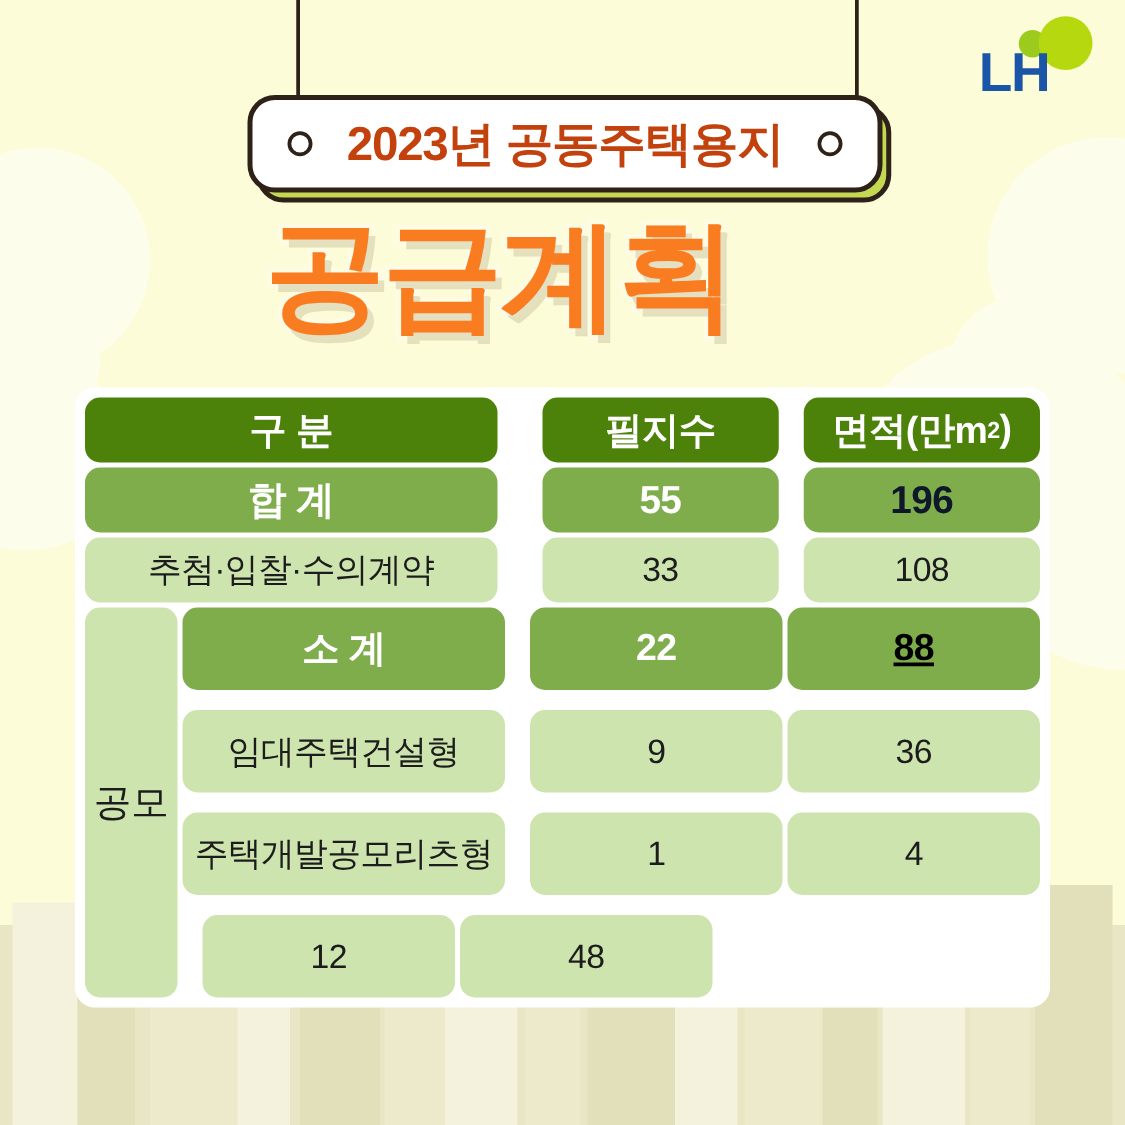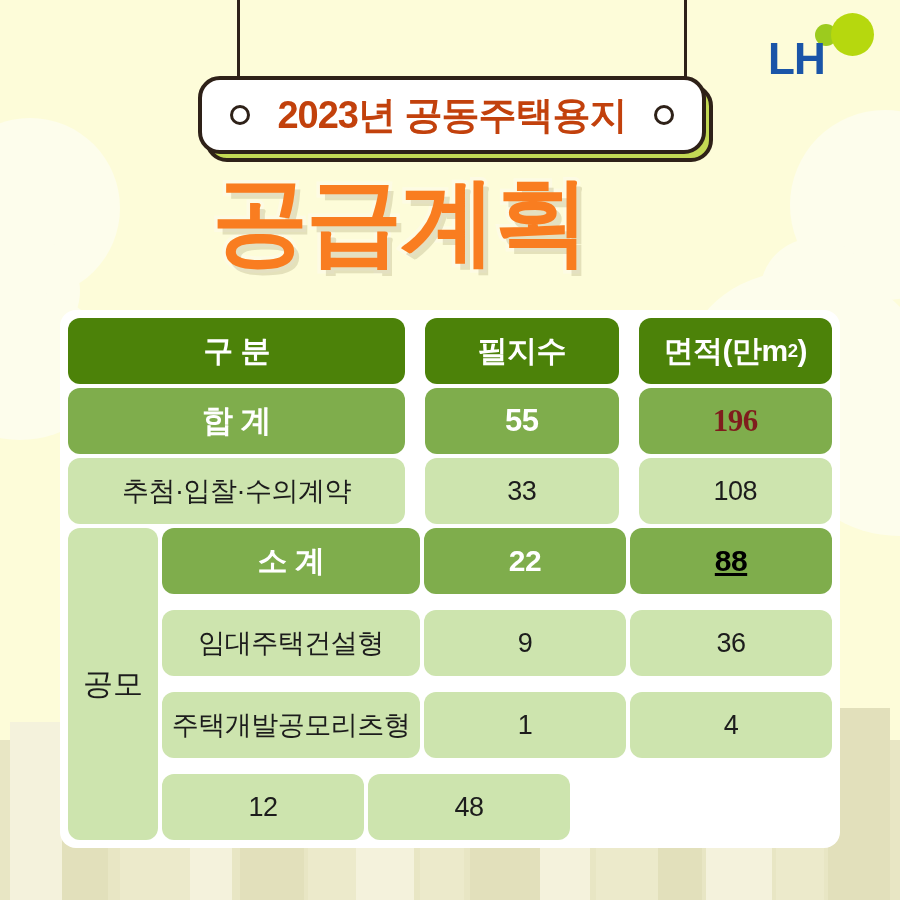--- a/index.html
+++ b/index.html
@@ -51,21 +51,21 @@
   
   .logo {
     position: absolute;
     top: 8px;
     right: 22px;
     width: 110px;
     height: 80px;
   }
   .logo-text {
     position: absolute;
-    left: 0;
+    left: 15px;
     top: 26px;
     font-size: 44px;
     font-weight: bold;
     color: #1a55a8;
     letter-spacing: -1px;
     font-family: "Liberation Sans", sans-serif;
   }
   .logo-dot-small {
     position: absolute;
     left: 47px;
@@ -171,52 +171,52 @@
     width: 780px;
     background: #ffffff;
     border-radius: 16px;
     padding: 8px;
     box-sizing: border-box;
   }
   .trow {
     display: flex;
     gap: 20px;
     margin-bottom: 4px;
-    height: 66px;
+    height: 52px;
   }
   .trow:last-child { margin-bottom: 0; }
 
   .cell {
     display: flex;
     align-items: center;
     justify-content: center;
     border-radius: 12px;
     box-sizing: border-box;
     font-size: 27px;
     color: #1c1c1c;
     text-align: center;
     letter-spacing: -0.5px;
   }
   .c-label { width: 352px; }
-  .c-num   { width: 202px; }
+  .c-num   { width: 202px; margin-left: 16px; }
   .c-area  { width: 202px; }
 
   .head {
     background: #4c8209;
     color: #ffffff;
     font-weight: bold;
     font-size: 30px;
   }
   .total {
     background: #7fad4c;
     color: #ffffff;
     font-weight: bold;
     font-size: 31px;
   }
-  .total.accent { color: #7f1d1d; font-family: Liberation Serif, serif; }
+  .total.accent { color: #0f172a; }
   .sub {
     background: #7fad4c;
     color: #ffffff;
     font-weight: bold;
     font-size: 30px;
   }
   .sub.accent { color: #000000; text-decoration: underline; }
   .plain {
     background: #cde4ae;
     color: #1c1c1c;

